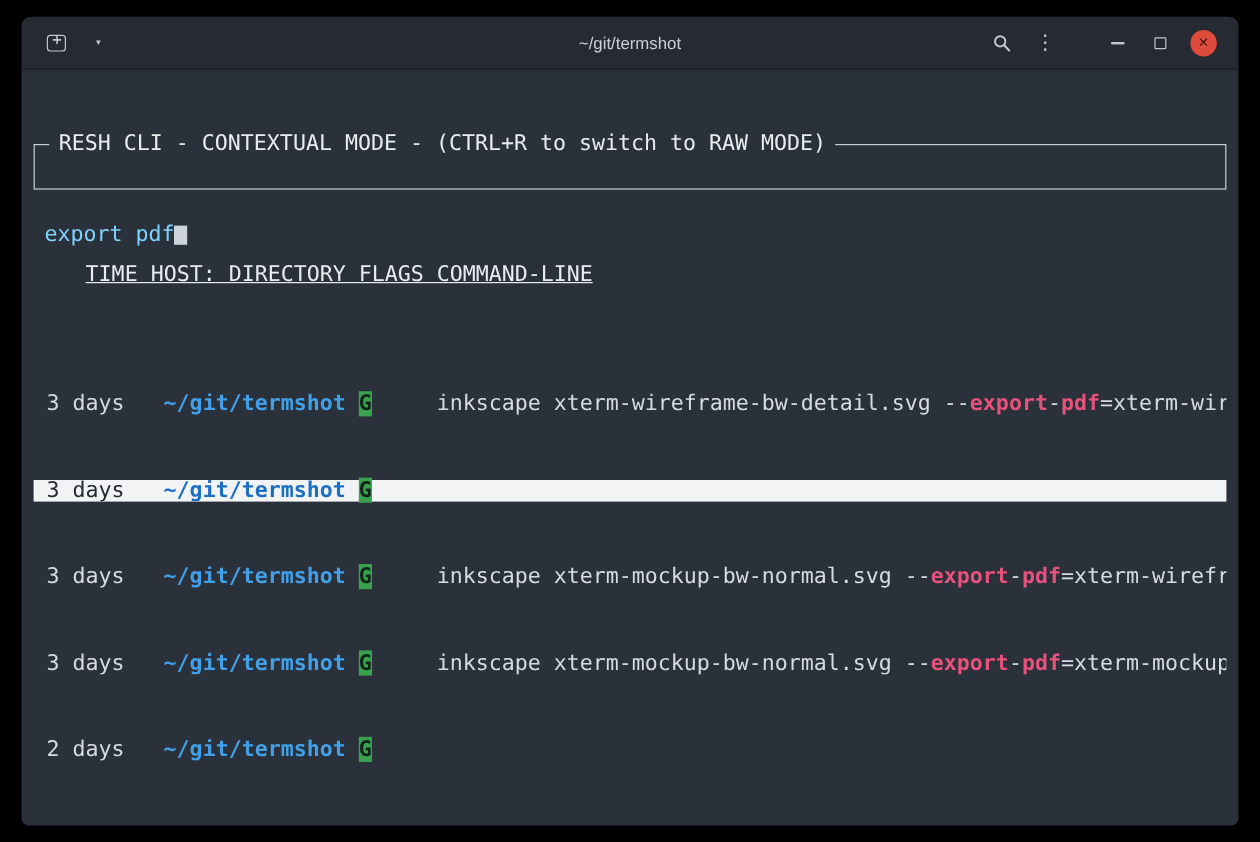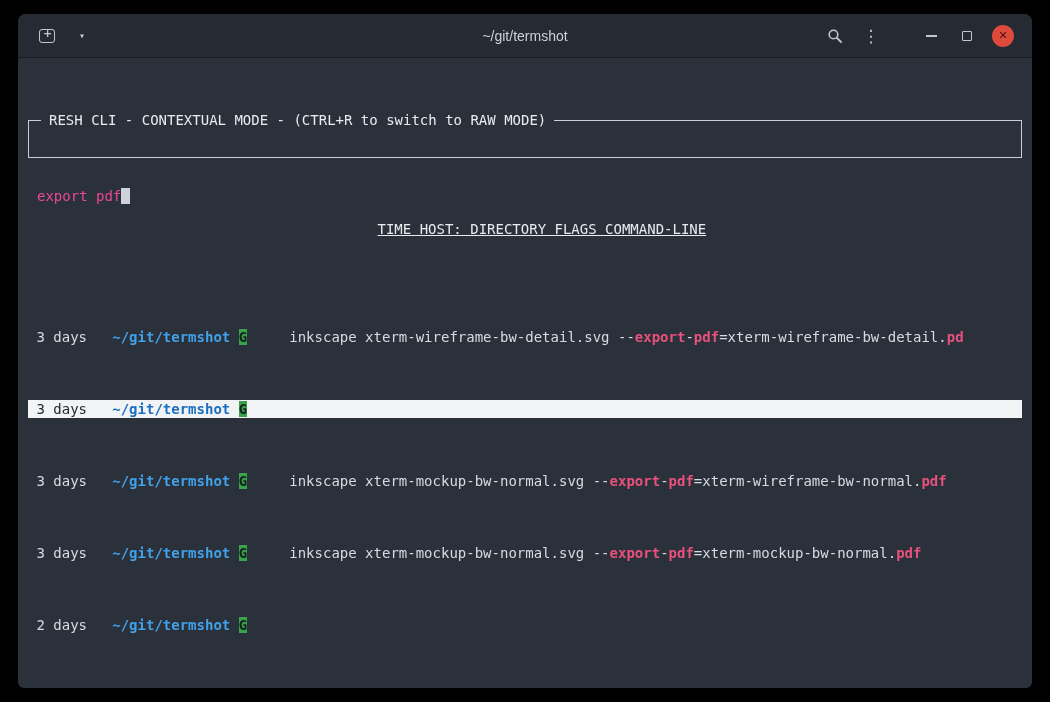--- a/index.html
+++ b/index.html
@@ -29,31 +29,31 @@
   .kebab { color:#c2c7cf; font-size:17px; letter-spacing:0; }
   .dash  { width:11px; height:2px; background:#c2c7cf; }
   .sq    { width:10px; height:10px; border:1.5px solid #c2c7cf; border-radius:1px; }
   .close-circle { width:22px; height:22px; border-radius:50%; background:#de4a3c;
                   display:flex; align-items:center; justify-content:center;
                   color:#47110a; font:bold 11px "DejaVu Sans", sans-serif; }
   .win-gap { width:14px; }
 
   
   .content { height:629px; padding:6px 10px 0 10px; overflow:hidden;
-             font-size:14px; line-height:18px; color:#d7dae1; white-space:pre; }
+             font-size:18px; line-height:18px; color:#d7dae1; white-space:pre; }
 
   .search-box { position:relative; margin-top:2px; height:38px;
                 border:1px solid #c9ced6; }
   .box-title  { position:absolute; top:-10px; left:12px; padding:0 8px;
                 background:#2b313b; color:#e9ebef; white-space:pre; }
-  .query-line { padding:12px 8px 6px 8px; height:36px; color:#ec4899; }
+  .query-line { padding:12px 8px 6px 8px; height:36px; color:#7dd3fc; }
   .cursor { display:inline-block; width:1ch; height:16px; background:#ced3db;
             vertical-align:-3px; }
 
-  .table-header { margin-top:8px; height:18px; padding-left:4ch; color:#e9ebef;text-align:center; }
+  .table-header { margin-top:8px; height:18px; padding-left:4ch; color:#e9ebef; }
   .table-header .u { text-decoration:underline; }
 
   .rows { }
   .row { display:flex; height:18px; white-space:pre; }
   .col-time { flex:none; width:8ch;  text-align:center; overflow:hidden; }
   .col-host { flex:none; width:15ch; text-align:right; margin-left:1ch; overflow:hidden; }
   .col-flag { flex:none; width:5ch;  margin-left:1ch; }
   .col-cmd  { flex:1; margin-left:1ch; overflow:hidden; }
 
   .col-host.blue { color:#41a0e8; font-weight:bold; }

